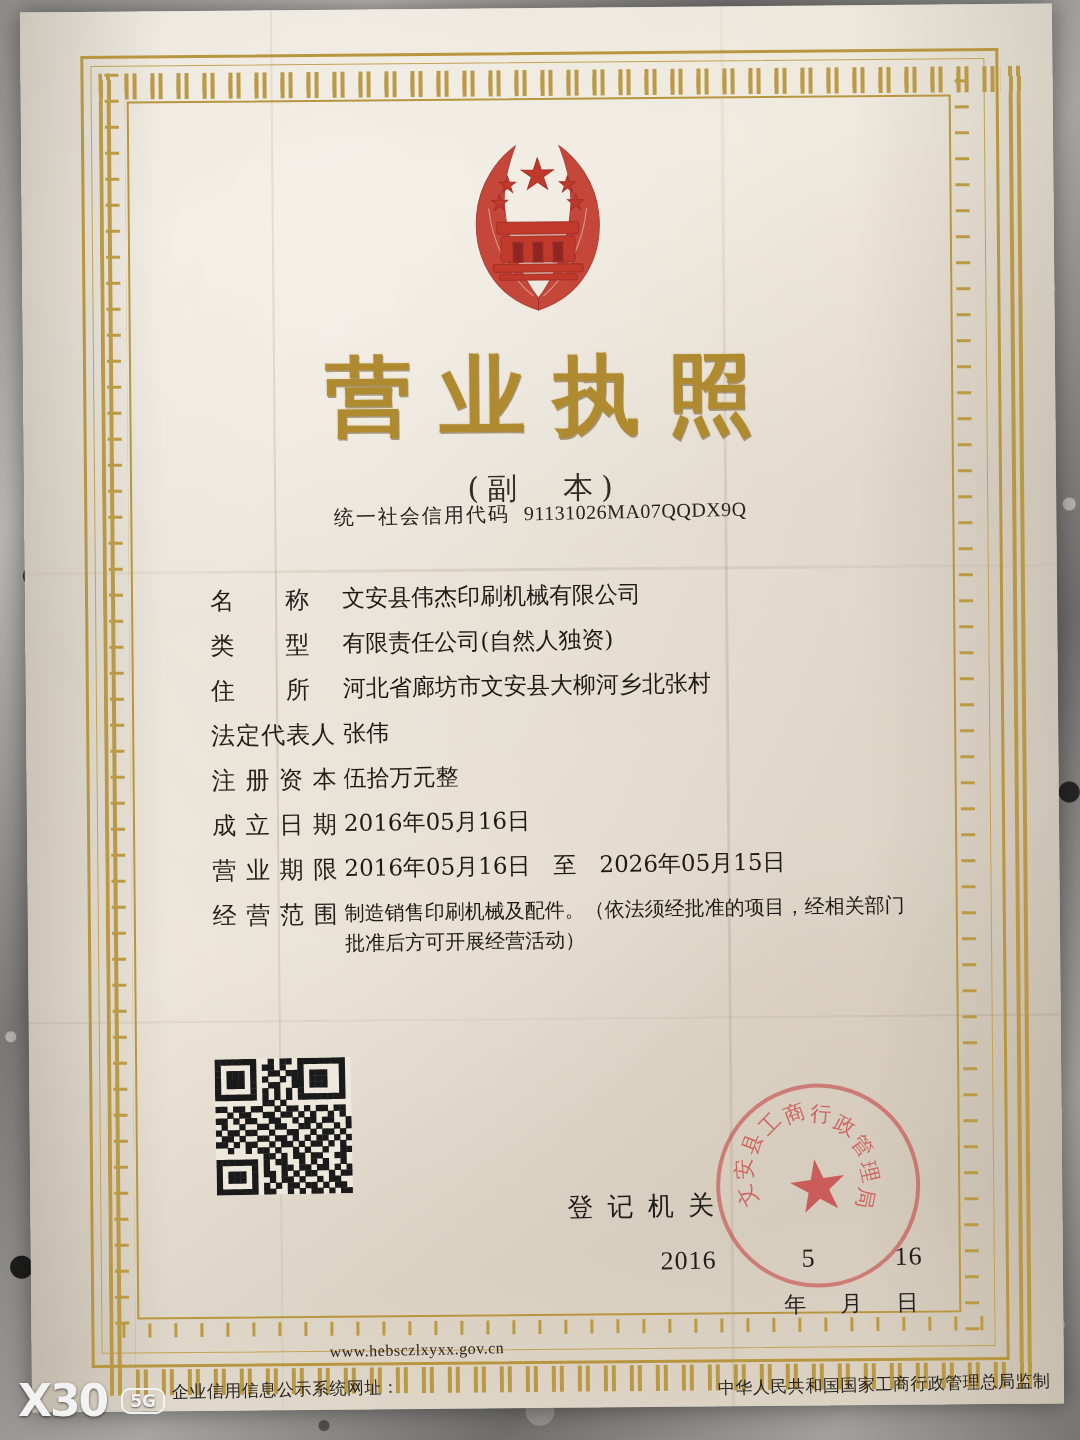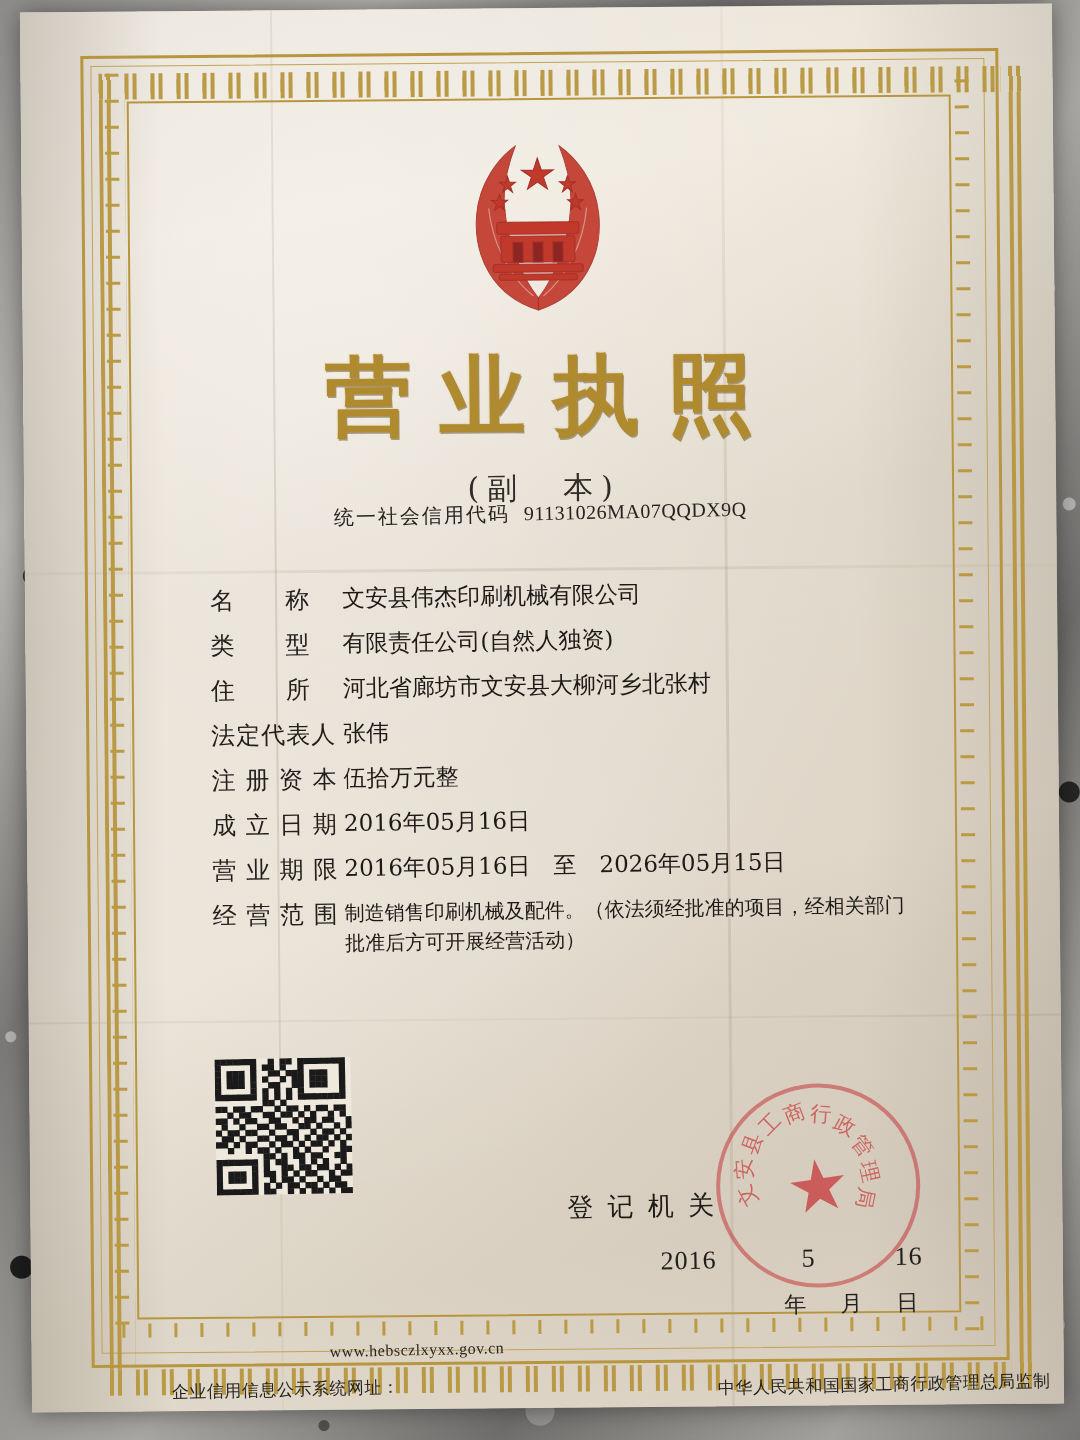--- a/index.html
+++ b/index.html
@@ -921,13 +921,17 @@
         <span>月</span>
         <span>日</span>
       </div>
     </div>
 
     <div class="footer-url">www.hebsczlxyxx.gov.cn</div>
     <div class="footer-left">企业信用信息公示系统网址：</div>
     <div class="footer-right">中华人民共和国国家工商行政管理总局监制</div>
   </div>
 
+  <div class="overlay-x30">
+    <div class="x30">X30</div>
+    <div class="badge-5g">5G</div>
+  </div>
 </div>
 
 </body></html>

